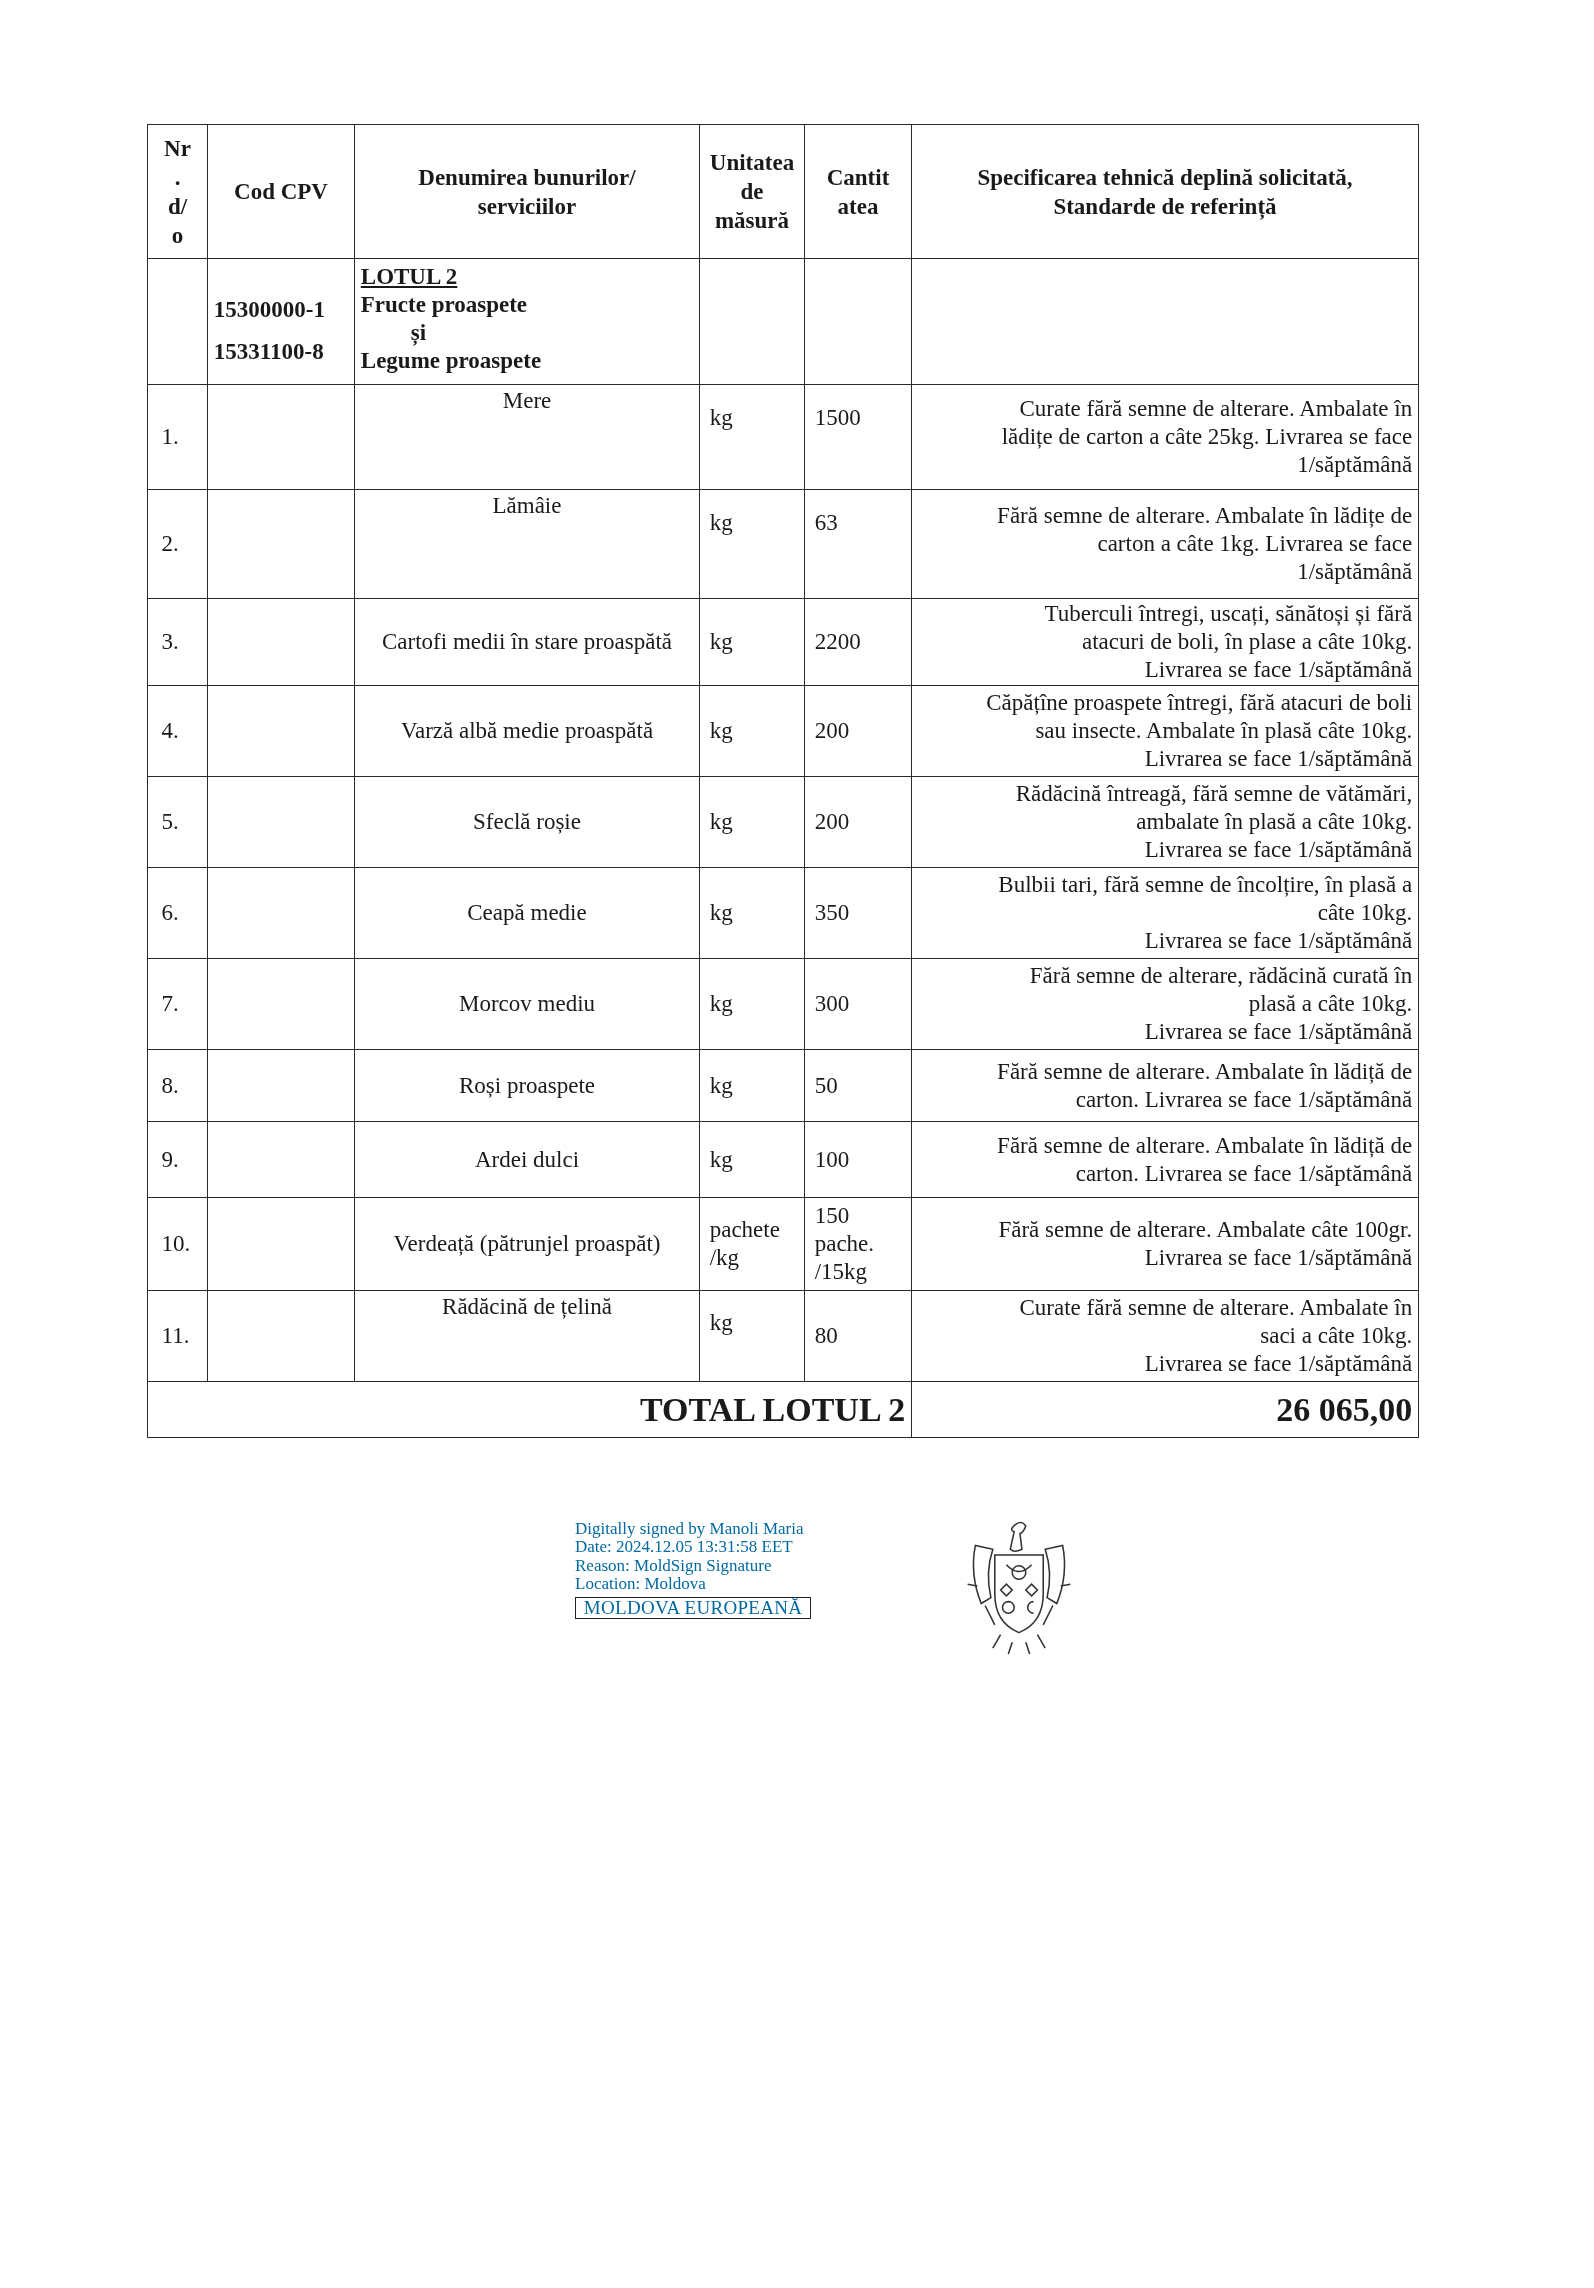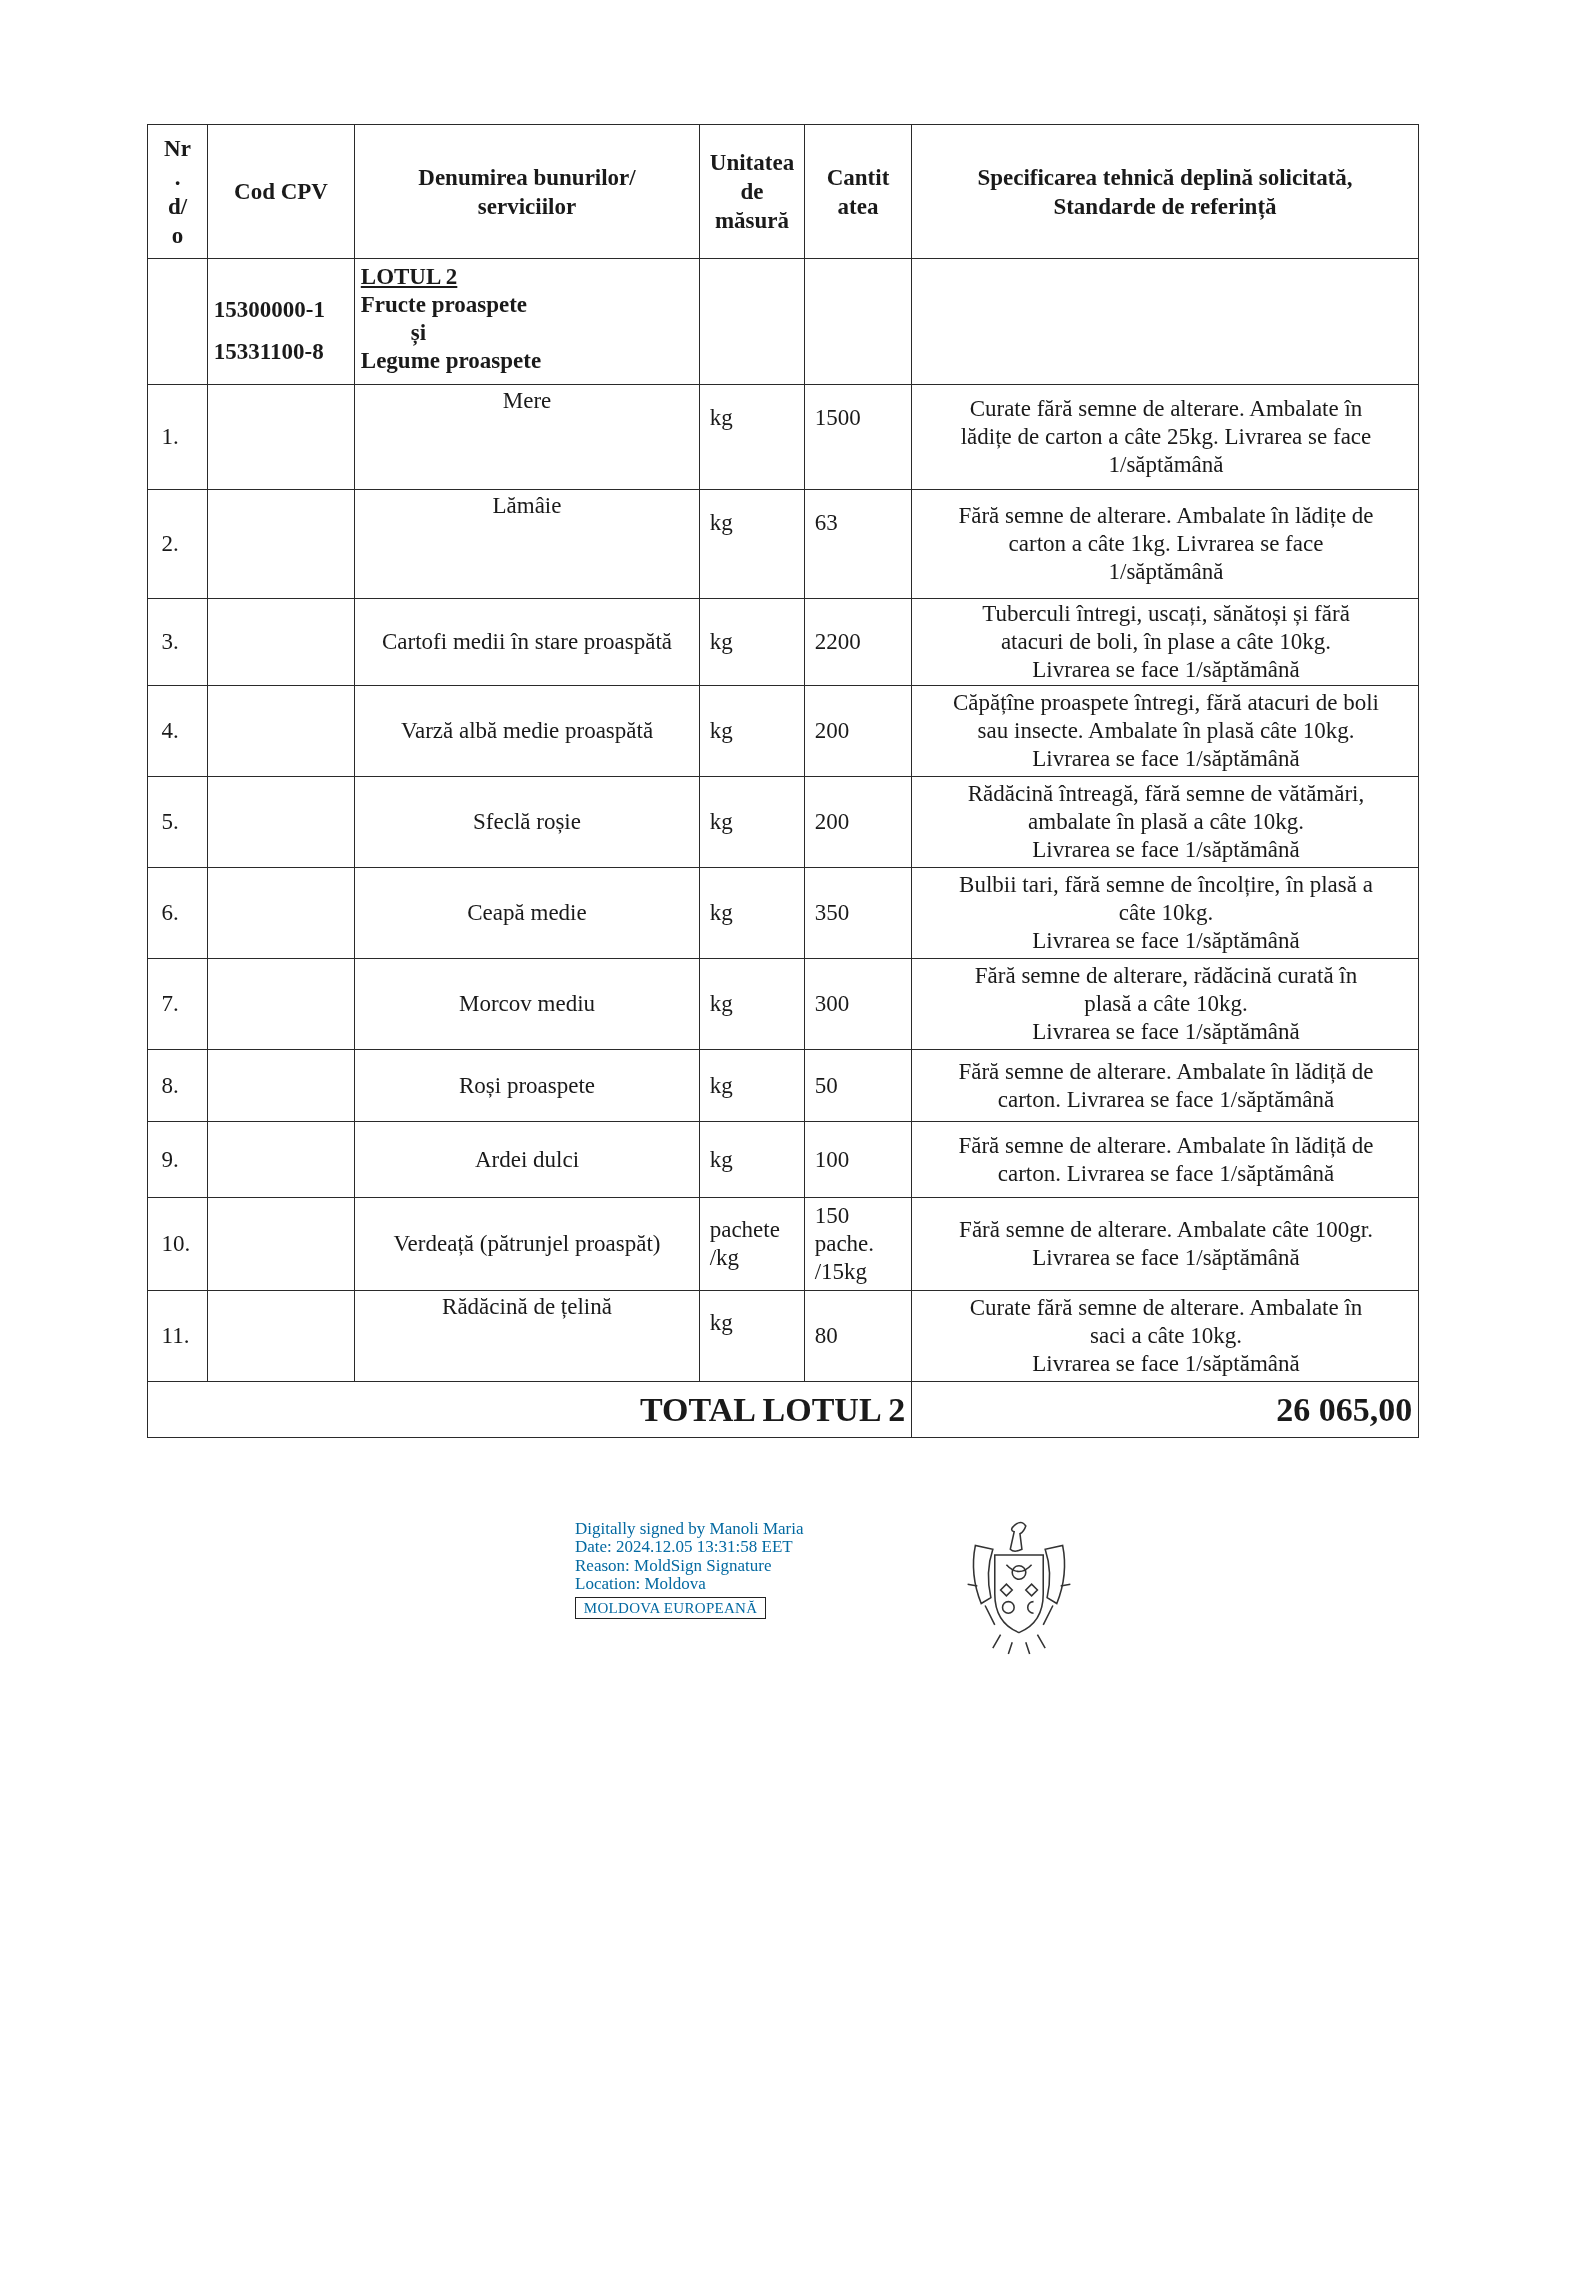--- a/index.html
+++ b/index.html
@@ -20,36 +20,36 @@
     tr.lot td { vertical-align: top; }
     .lot-cpv { font-weight: bold; font-size: 23px; line-height: 31px; padding-top: 37px !important; }
     .lot-cpv div { margin-bottom: 13.6px; }
     .lot-name { font-weight: bold; font-size: 27px; line-height: 31px; padding-top: 3.9px !important; }
     .lot-name .lot-title { text-decoration: underline; }
     .lot-name .si { padding-left: 50px; }
 
     td.nr { text-align: left; padding-left: 13.6px !important; }
     td.name { text-align: center; }
     td.unit, td.qty { text-align: left; padding-left: 9.7px !important; }
-    td.spec { text-align: center; padding-left: 7.8px !important; }
+    td.spec { text-align: right; padding-left: 7.8px !important; }
     td.name.top { vertical-align: top; padding-top: 1.9px !important; }
     td.unit.high, td.qty.high { vertical-align: top; padding-top: 19.4px !important; }
     td.unit.highish, td.qty.highish { vertical-align: top; padding-top: 17.5px !important; }
 
     tr.r1 { height: 105px; } tr.r2 { height: 109px; } tr.r3 { height: 87px; }
     tr.r4 { height: 91px; } tr.r5 { height: 91px; } tr.r6 { height: 91px; }
     tr.r7 { height: 91px; } tr.r8 { height: 72px; } tr.r9 { height: 76px; }
     tr.r10 { height: 93px; } tr.r11 { height: 91px; }
     tr.total { height: 56px; }
     tr.total td { font-weight: bold; font-size: 34px; text-align: right; }
 
     .sig { position: absolute; left: 575px; top: 1520px; font-family: "Liberation Serif", serif;
            font-size: 17px; line-height: 18.4px; color: #0369a1; }
     .sig .stamp { display: inline-block; border: 1.5px solid #222; padding: 1px 7.8px;
-                  margin-top: 2.9px; font-size: 15px; letter-spacing: 0.3px; }
+                  margin-top: 2.9px; font-size: 19px; letter-spacing: 0.3px; }
     .emblem { position: absolute; left: 956px; top: 1516px; width: 126px; height: 146px; }
   </style>
 </head>
 <body>
 
 <div id="page">
 
   <table class="spec">
     <colgroup>
       <col class="c-nr">

